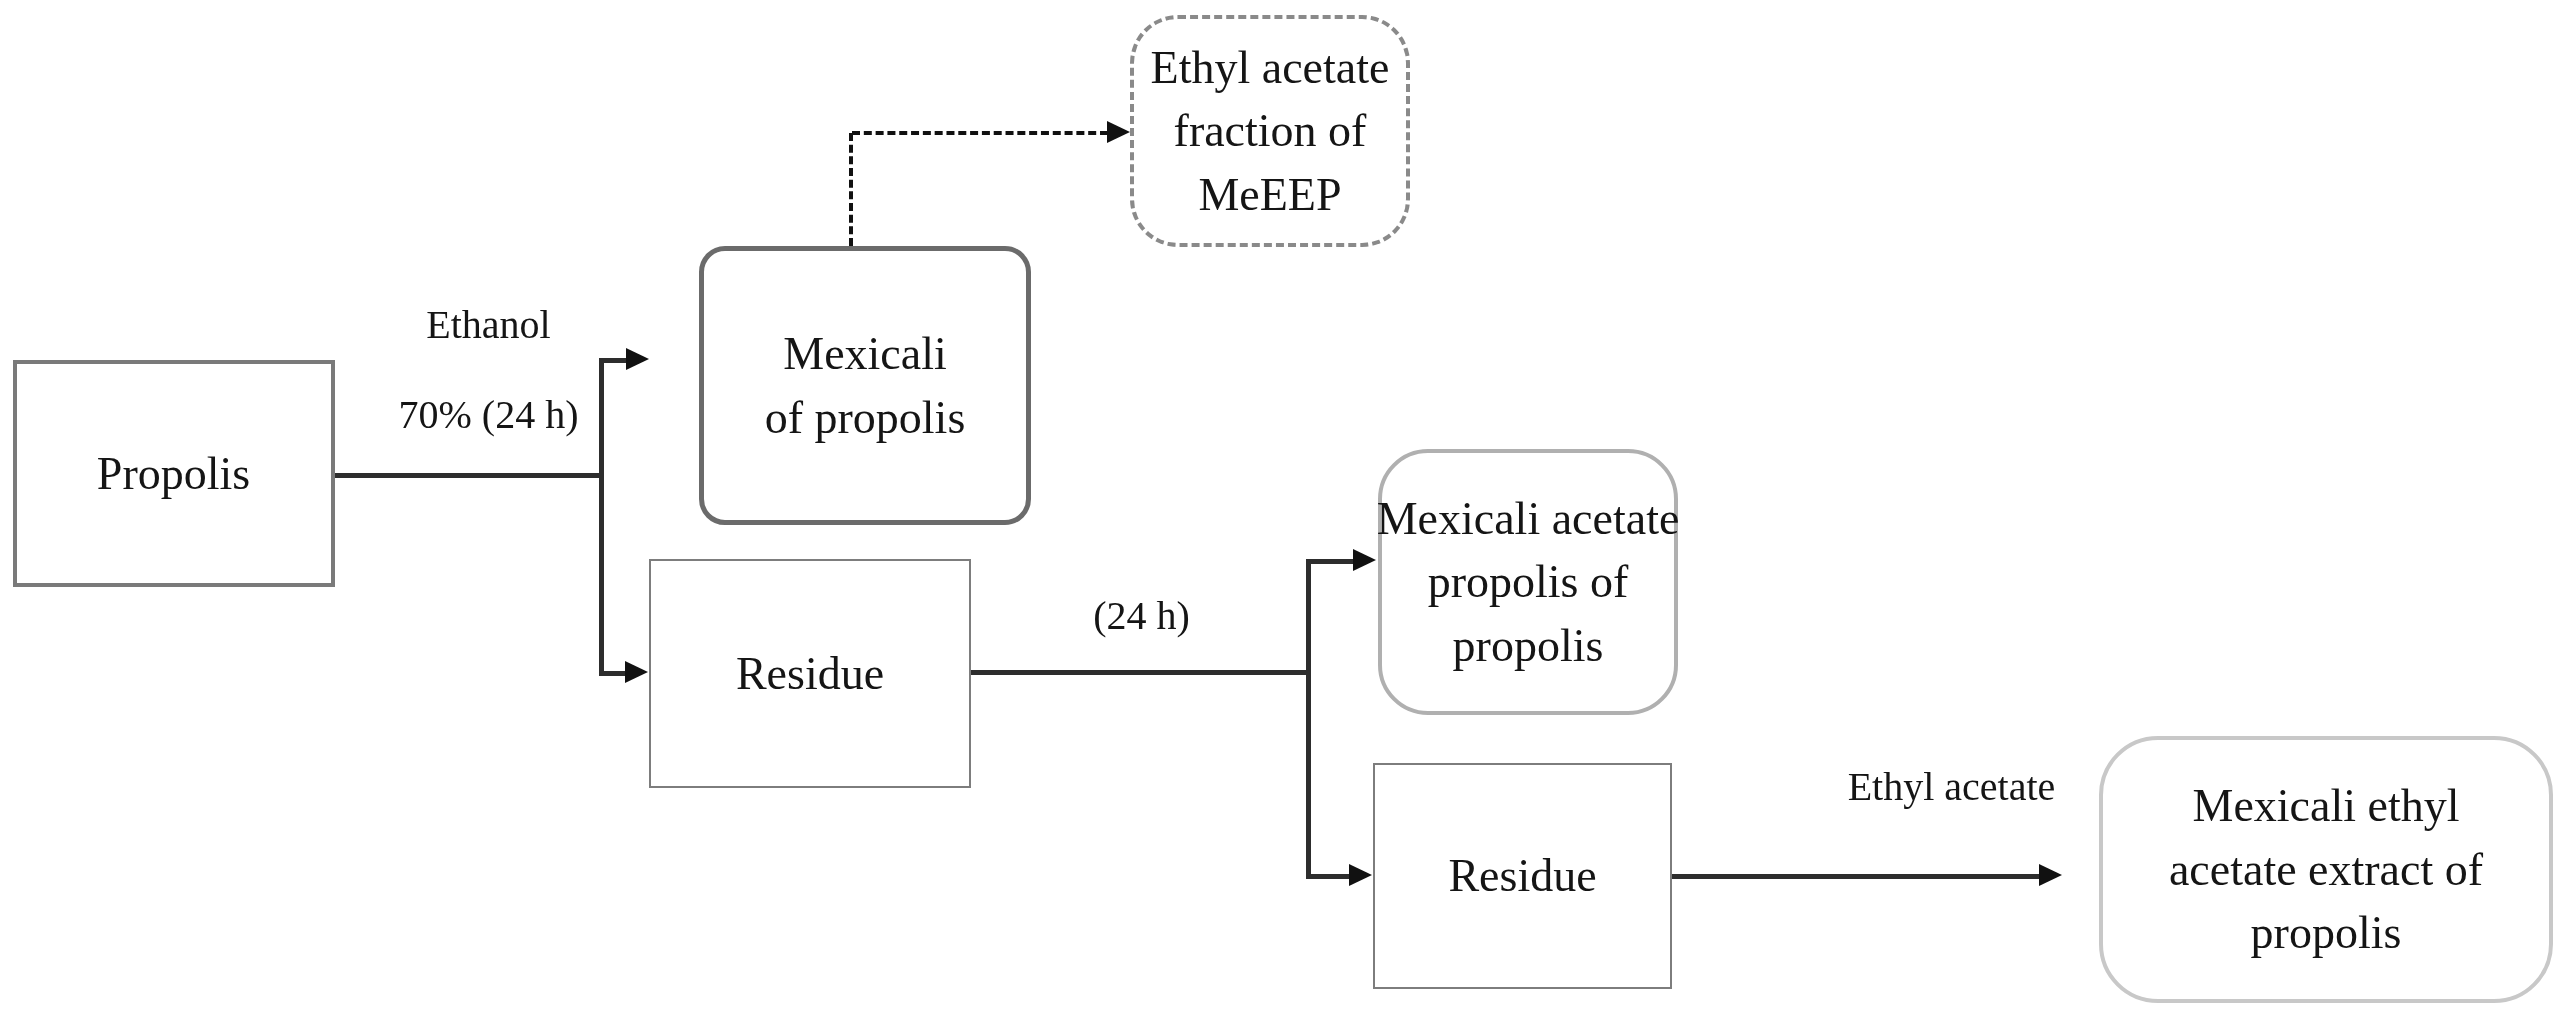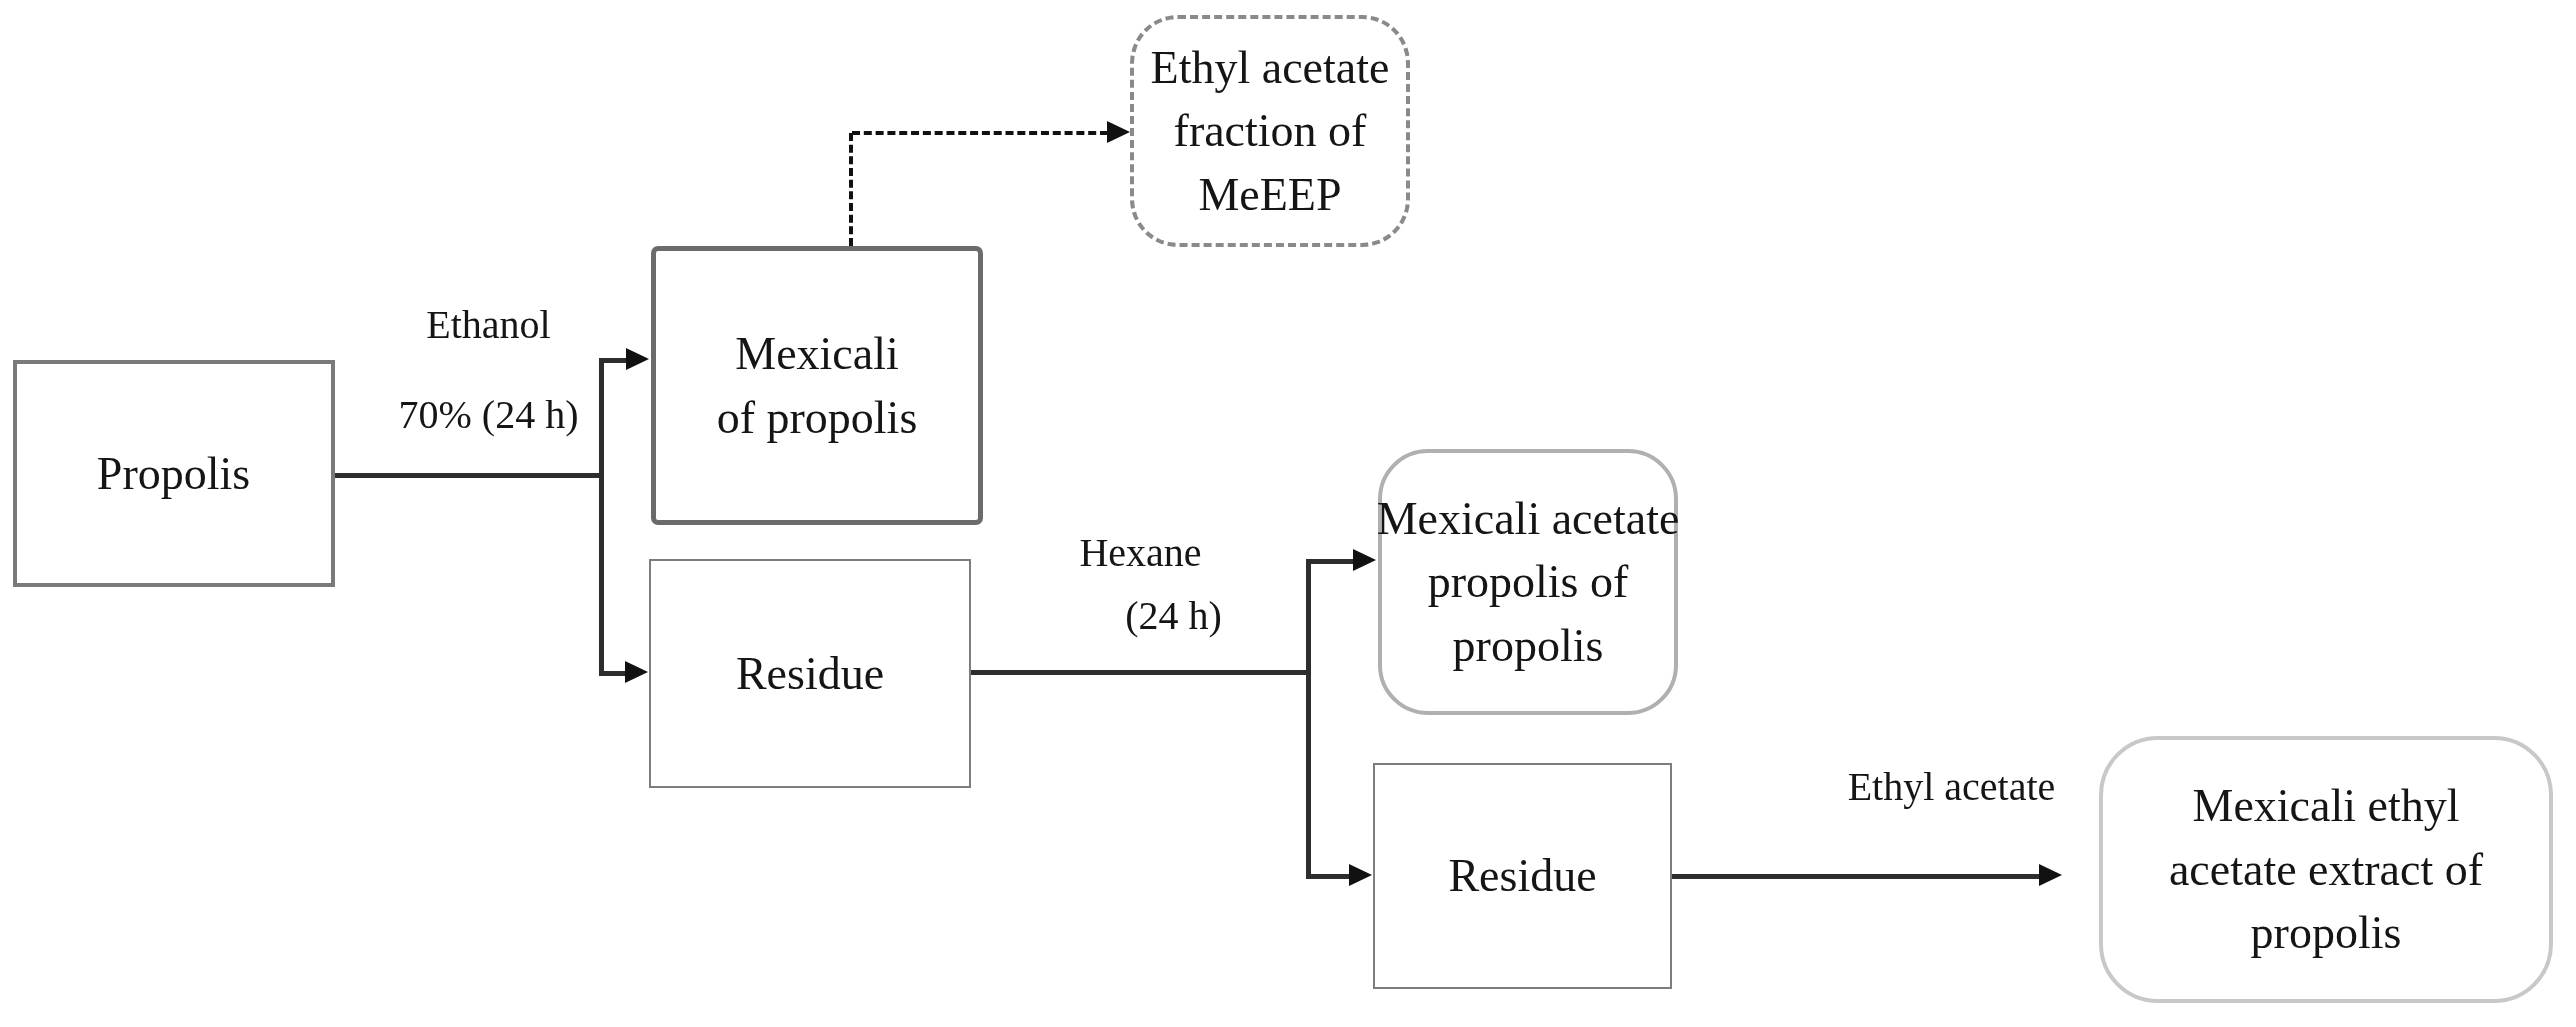--- a/index.html
+++ b/index.html
@@ -15,21 +15,21 @@
   .node {
     position:absolute;
     display:flex; align-items:center; justify-content:center;
     background:#ffffff;
     box-sizing:border-box;
     text-align:center;
   }
   .node-text { font-size:46px; line-height:1.38; }
   .node-text div { white-space:nowrap; }
   .n-propolis  { border:4.2px solid var(--c-border-propolis,#7a7a7a); }
-  .n-ethanolic { border:5.5px solid var(--c-border-ethanolic,#6b6b6b); border-radius:7px; }
+  .n-ethanolic { border:5.5px solid var(--c-border-ethanolic,#6b6b6b); border-radius:26px;margin-left:48px; }
   .n-meeep     { border:4.8px dashed var(--c-border-meeep,#8a8a8a); border-radius:48px; }
   .n-residue   { border:2.8px solid var(--c-border-residue,#7d7d7d); }
   .n-hexane    { border:4.8px solid var(--c-border-hexane,#b0b0b0); border-radius:50px; }
   .n-final     { border:4.8px solid var(--c-border-final,#c8c8c8); border-radius:59px; }
   
   .h-line, .v-line { position:absolute; background:var(--c-line,#2d2d2d); }
   .dash-h { position:absolute; height:0; border-top:4.8px dashed var(--c-dash,#111111); }
   .dash-v { position:absolute; width:0;  border-left:4.8px dashed var(--c-dash,#111111); }
   .arrow-r {
     position:absolute; width:0; height:0;
@@ -119,19 +119,18 @@
     <div class="node-text">
       <div>Mexicali ethyl</div>
       <div>acetate extract of</div>
       <div>propolis</div>
     </div>
   </div>
 
   <div class="edge-label" style="left:350px; top:303px; width:277px;">Ethanol</div>
   <div class="edge-label" style="left:350px; top:393px; width:277px;">70% (24 h)</div>
 
-  <div class="edge-label" style="left:1002px; top:531px; width:277px;">Hexane</div>
-  <div class="edge-label" style="left:1035px; top:594px; width:277px;">(24 h)</div>
+  <div class="edge-label" style="left:1003px; top:594px; width:277px;">(24 h)</div>
 
   <div class="edge-label" style="left:1813px; top:765px; width:277px;">Ethyl acetate</div>
 
 </div>
 
 
 </body></html>

